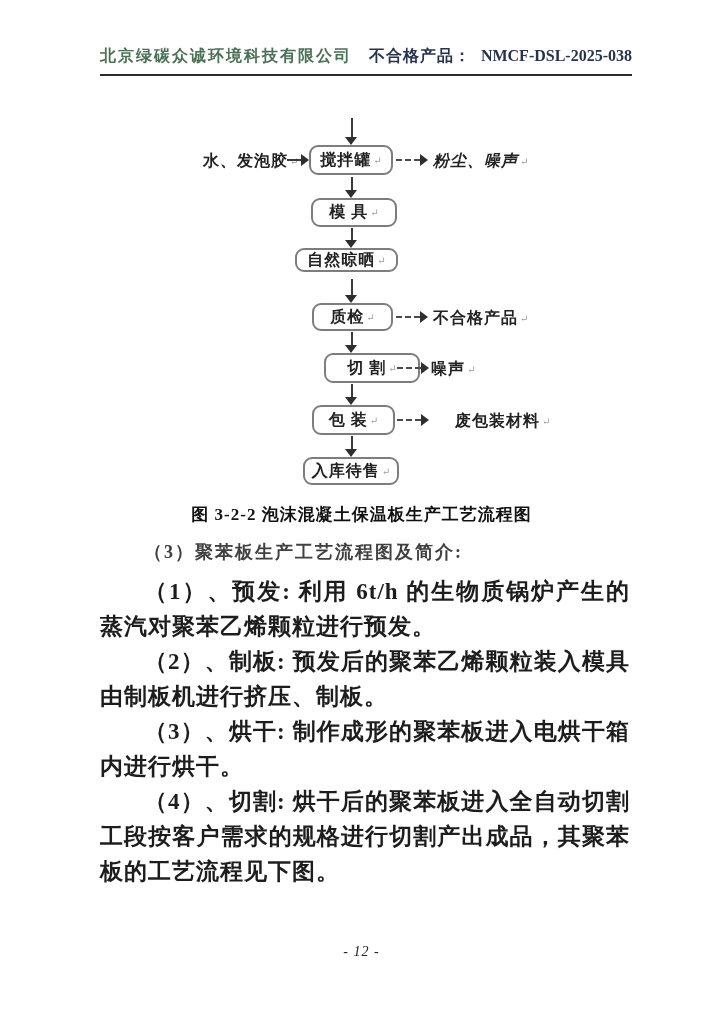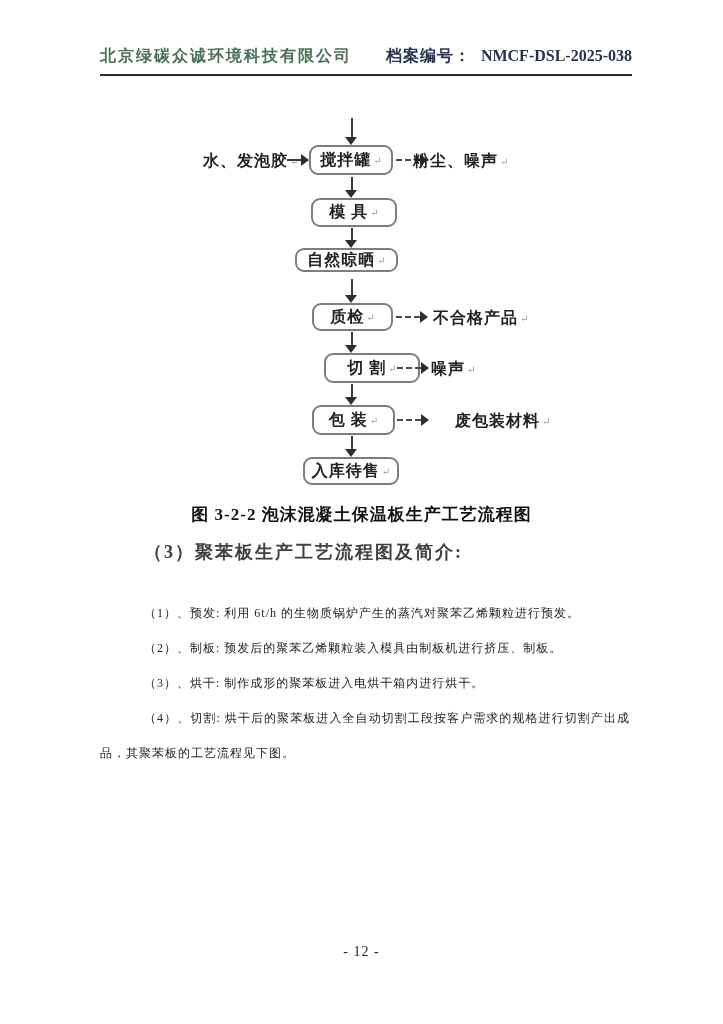--- a/index.html
+++ b/index.html
@@ -29,35 +29,35 @@
   .hline { position:absolute; height:2px; background:#3a3a3a; }
   .dline { position:absolute; height:0; border-top:2px dashed #4a4a4a; }
   .head-down { position:absolute; width:0; height:0; border-left:6px solid transparent; border-right:6px solid transparent; border-top:8px solid #2e2e2e; }
   .head-right { position:absolute; width:0; height:0; border-top:6px solid transparent; border-bottom:6px solid transparent; border-left:8px solid #2e2e2e; }
   .pmark { font-size:10px; color:#9a9a9a; font-weight:400; letter-spacing:0; margin-left:2px; vertical-align:1px; }
   
   .caption { position:absolute; top:503px; left:0; width:723px; text-align:center;
              font-size:17px; font-weight:700; letter-spacing:1px; color:#111; }
   .sec-head { position:absolute; top:540px; left:144px; font-size:18px; font-weight:700;
               letter-spacing:2px; color:#404040; }
-  .bodytxt { position:absolute; top:596px; left:100px; width:530px;
-             font-size:12px; line-height:35px; letter-spacing:1px; text-align:justify; color:#1d1d1d; }
+  .bodytxt { position:absolute; top:574px; left:100px; width:530px;
+             font-size:23px; line-height:35px; letter-spacing:1px; text-align:justify; color:#1d1d1d;font-weight:bold; }
   .bodytxt p { text-indent:44px; margin:0; }
   .footer { position:absolute; top:944px; left:0; width:723px; text-align:center;
-            font-size:14px; color:#222; letter-spacing:1px; }
+            font-size:14px; color:#222; letter-spacing:1px;font-style:italic; }
 </style>
 </head>
 <body>
 
 <div class="page">
 
   <div class="hdr">
     <span class="company">北京绿碳众诚环境科技有限公司</span>
     <span class="fileno">
-      <span class="lbl">档案编号：</span><span>NMCF-DSL-2025-038</span>
+      <span class="lbl">不合格产品：</span><span>NMCF-DSL-2025-038</span>
     </span>
   </div>
 
   <div class="flow">
 
     <div class="vline" style="left:351px; top:118px; height:19px;"></div>
     <div class="head-down" style="left:345px; top:137px;"></div>
 
     <div class="fc-box" style="left:309px; top:145px; width:84px; height:30px;">
       <span>搅拌罐</span>
@@ -65,21 +65,21 @@
     </div>
 
     <div class="fc-label" style="left:203px; top:151px; width:82px; text-align:right;">
       <span>水、发泡胶</span><span class="pmark">↵</span>
     </div>
     <div class="hline" style="left:287px; top:159px; width:15px;"></div>
     <div class="head-right" style="left:301px; top:154px;"></div>
 
     <div class="dline" style="left:396px; top:159px; width:24px;"></div>
     <div class="head-right" style="left:420px; top:154px;"></div>
-    <div class="fc-label" style="left:413px; top:151px;">
+    <div class="fc-label" style="left:433px; top:151px;font-style:italic;">
       <span>粉尘、噪声</span><span class="pmark">↵</span>
     </div>
 
     <div class="vline" style="left:351px; top:177px; height:14px;"></div>
     <div class="head-down" style="left:345px; top:190px;"></div>
 
     <div class="fc-box" style="left:311px; top:198px; width:86px; height:29px;">
       <span>模 具</span>
         <span class="pmark">↵</span>
     </div>

